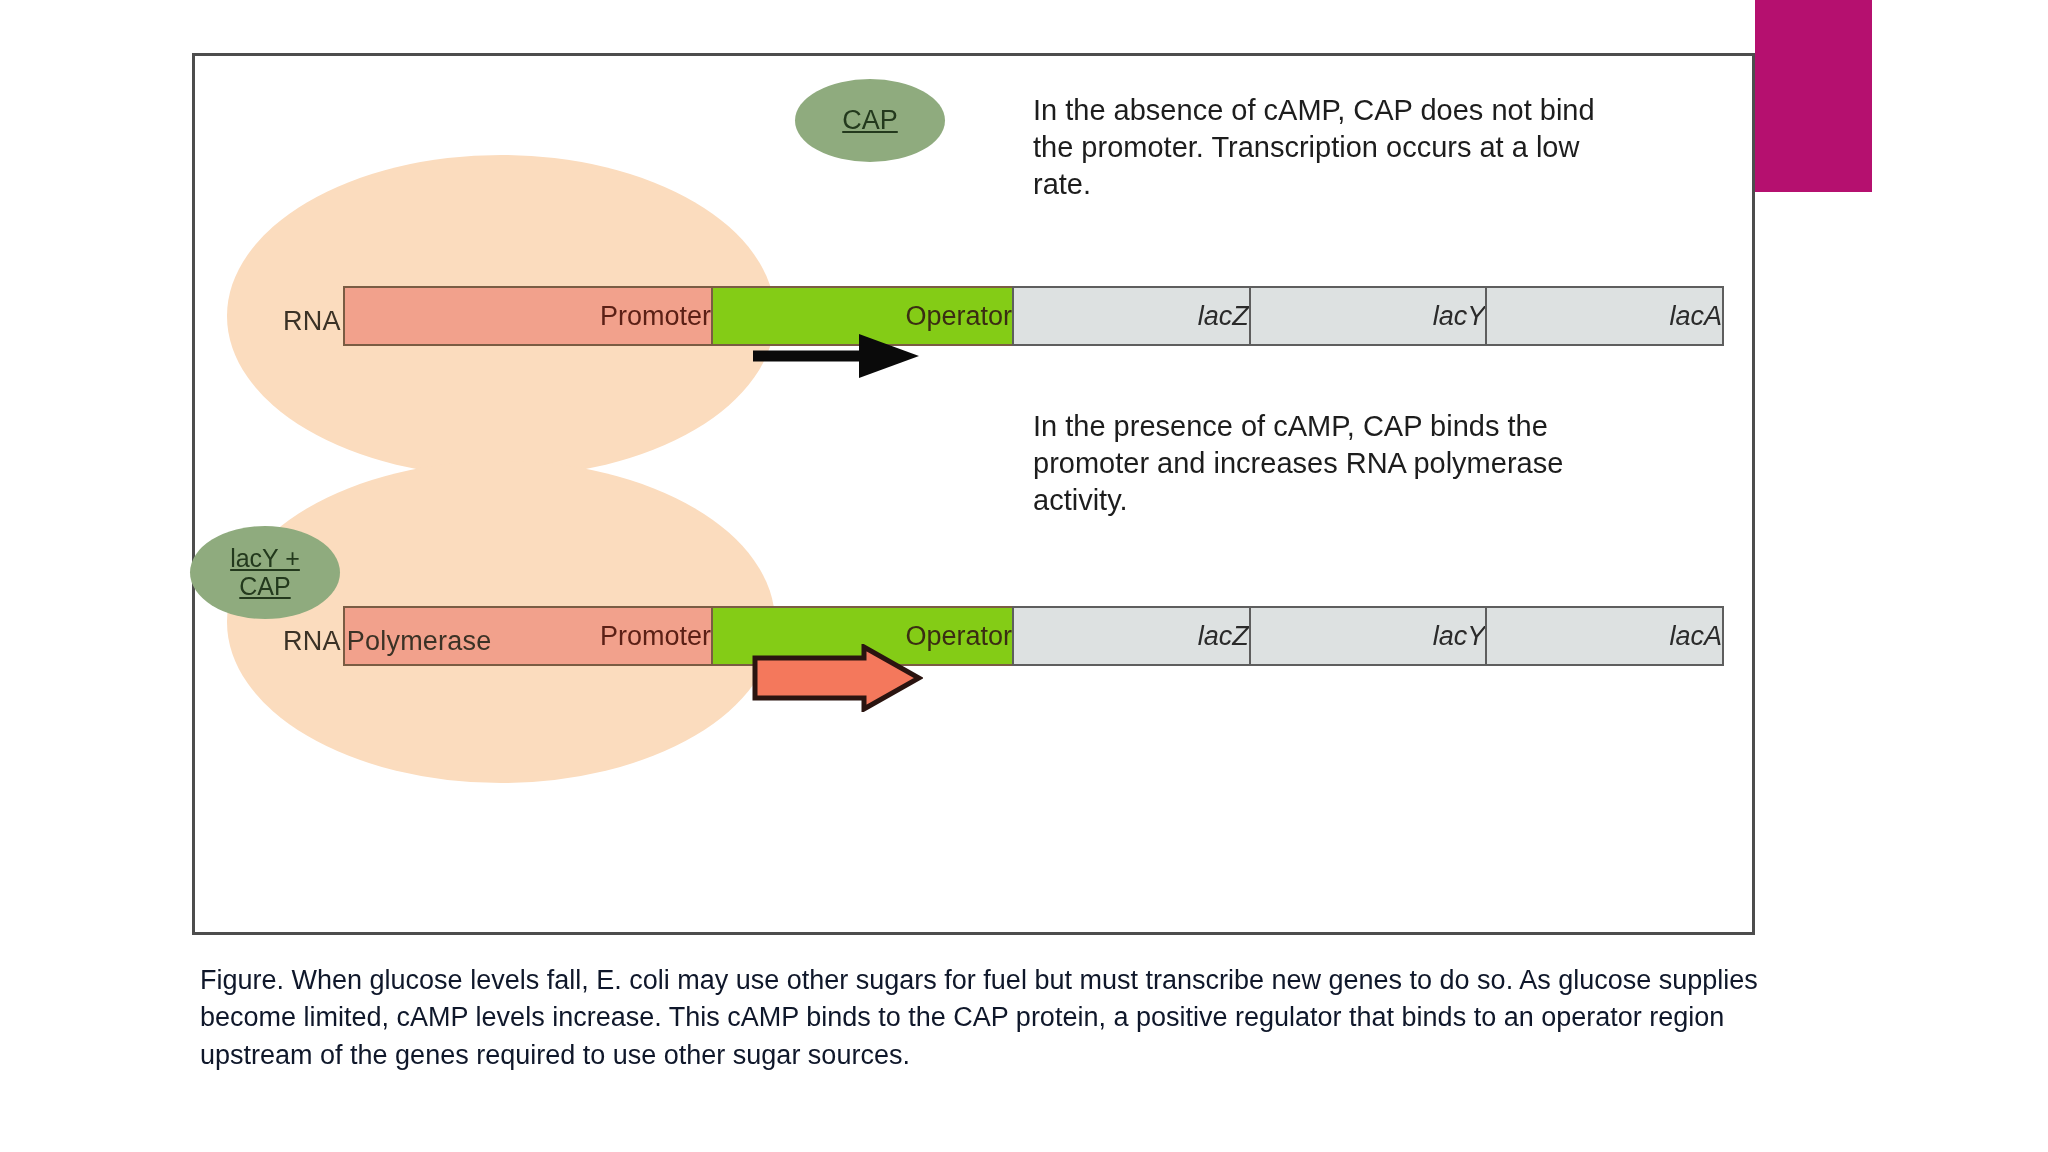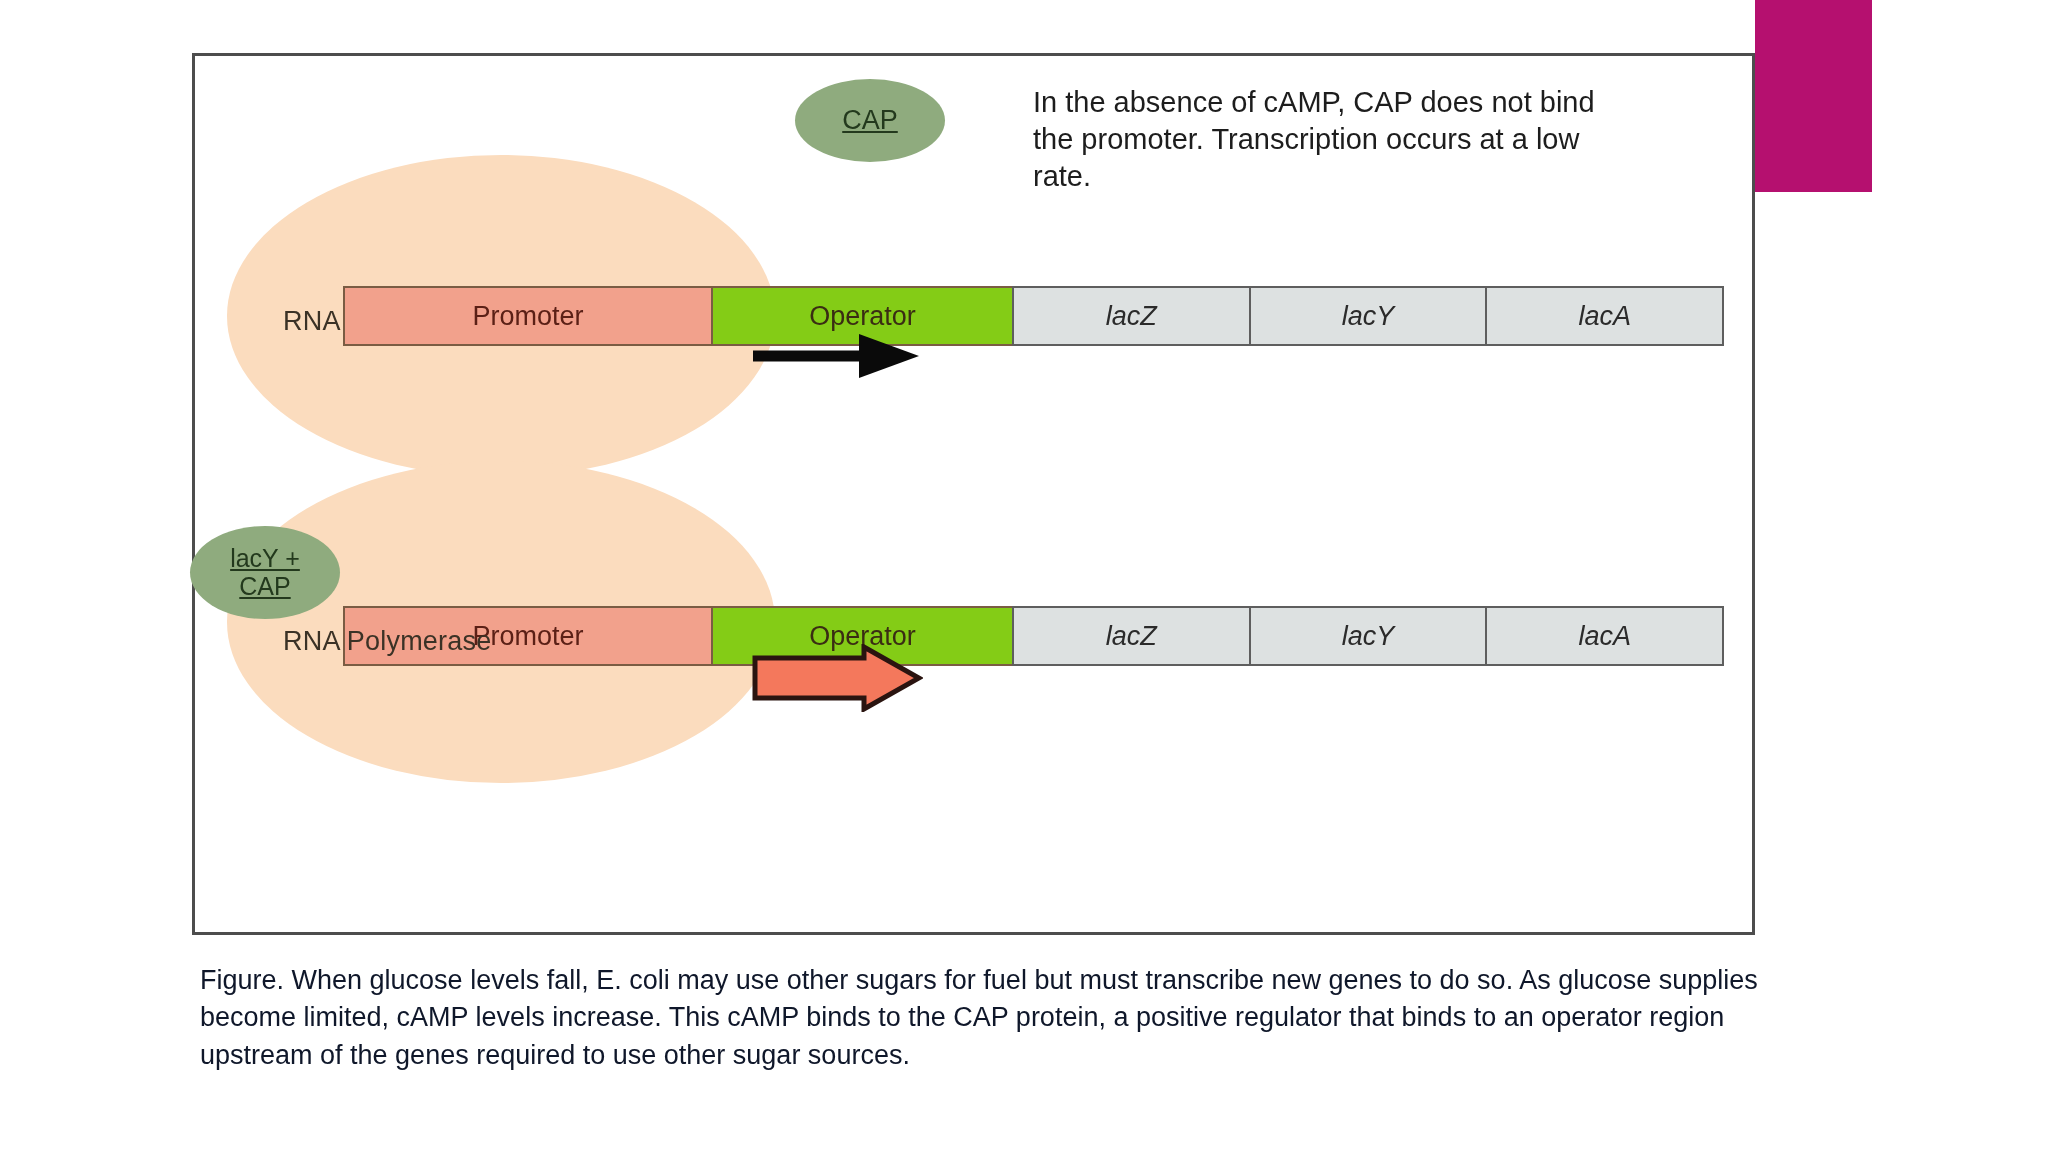--- a/index.html
+++ b/index.html
@@ -55,21 +55,21 @@
   
   .gene-row{
     position:absolute;display:flex;height:60px;
     left:148px;width:1381px;
   }
   #gene-row-top{top:230px;}
   #gene-row-bottom{top:550px;}
 
   .gene-box{
     box-sizing:border-box;
-    display:flex;align-items:center;justify-content:center;
+    display:flex;align-items:center;justify-content:flex-end;
     font-size:27px;
     border:2px solid #7a5c43;
     margin-left:-2px;
   }
   .gene-box:first-child{margin-left:0;}
   .gene-promoter{background:#f2a18c;color:#5b2016;flex:0 0 370px;}
   .gene-operator{background:#84cc16;color:#3a2d13;flex:0 0 303px;}
   .gene-gray{
     background:#dde1e1;color:#2b2b2b;font-style:italic;
     border-color:#5e5e5e;flex:1 1 0;
@@ -77,21 +77,21 @@
 
   
   #arrow-thin{position:absolute;left:556px;top:272px;}
   #arrow-thick{position:absolute;left:556px;top:588px;}
 
   
   .explain{
     position:absolute;font-size:29px;line-height:1.28;
     color:#1d1d1d;width:600px;
   }
-  #explain-top{left:838px;top:28px;}
+  #explain-top{left:838px;top:36px;}
   #explain-bottom{left:838px;top:352px;}
 
   
   #caption{
     position:absolute;left:200px;top:962px;width:1620px;
     font-size:27px;line-height:1.38;color:#0f172a;
   }
 </style>
 </head>
 <body>
@@ -164,17 +164,18 @@
         <span class="cap-oval-text">CAP</span>
       </div>
     </div>
 
     <div class="rnap-label" id="rnap-label-bottom">RNA Polymerase</div>
 
     <svg id="arrow-thick" width="172" height="68" viewBox="0 0 172 68">
       <polygon points="4,14 113,14 113,3 168,34 113,65 113,54 4,54" fill="#f4785c" stroke="#2a1410" stroke-width="5" stroke-linejoin="miter"></polygon>
     </svg>
 
+    <div class="explain" id="explain-bottom">In the presence of cAMP, CAP binds the promoter and increases RNA polymerase activity.</div>
   </div>
 
 </div>
 
 <div id="caption">Figure.  When glucose levels fall, E. coli may use other sugars for fuel but must transcribe new genes to do so. As glucose supplies become limited, cAMP levels increase. This cAMP binds to the CAP protein, a positive regulator that binds to an operator region upstream of the genes required to use other sugar sources.</div>
 
 </body></html>

